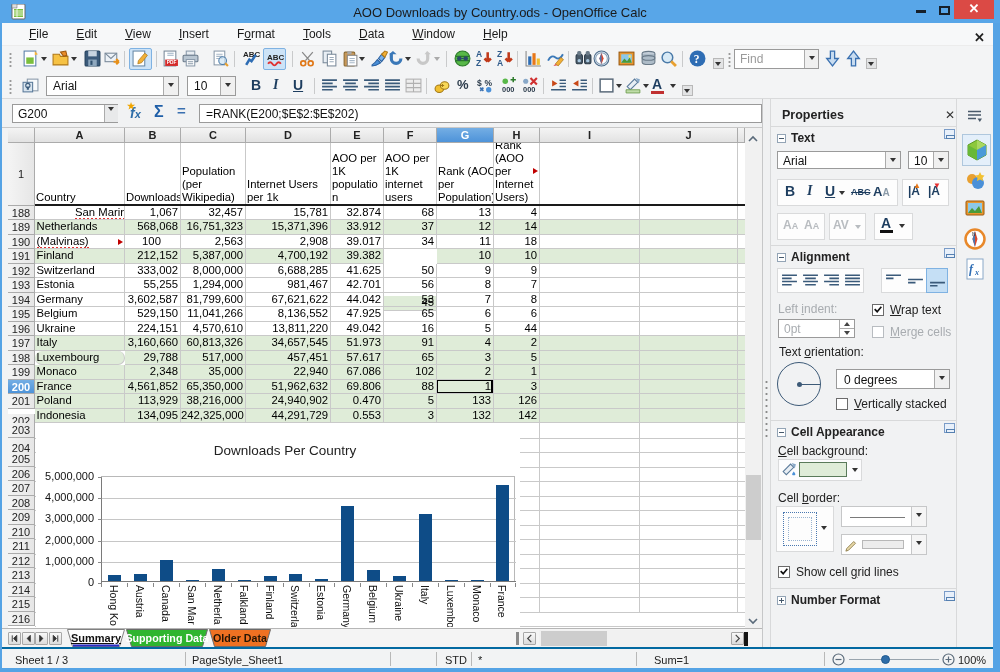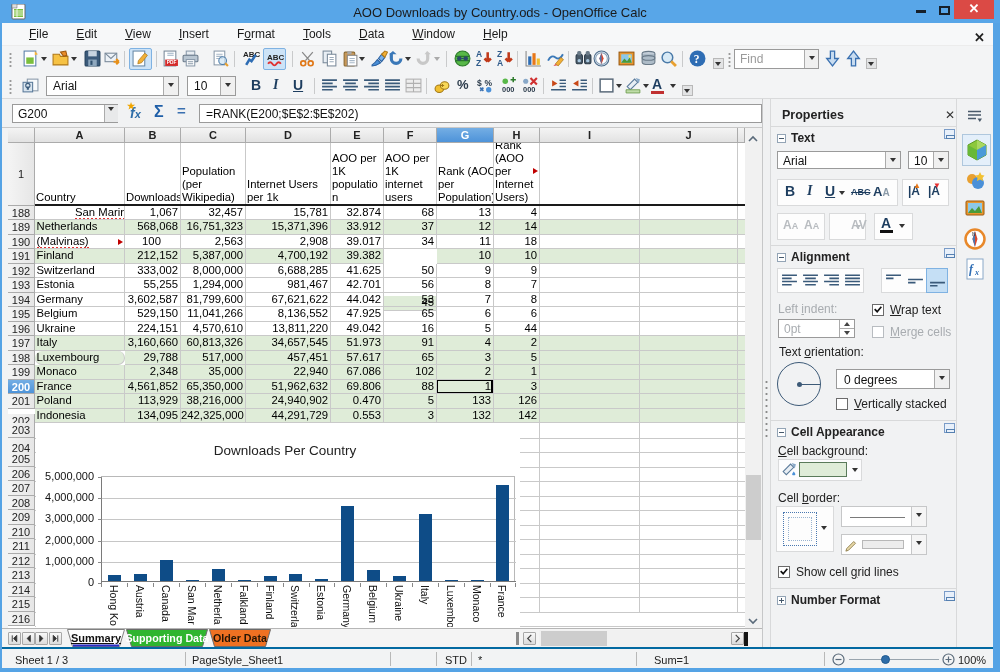--- a/index.html
+++ b/index.html
@@ -931,21 +931,21 @@
  <div class="drp" style="left:68px;top:92px;border-left-width:3px;border-right-width:3px;"></div>
  <div style="position:absolute;left:80px;top:88px;font-size:9px;font-weight:bold;color:#1D3D5F;text-decoration:line-through;">ABC</div>
  <div style="position:absolute;left:102px;top:85px;font-size:13px;font-weight:bold;color:#1D3D5F;">A<span style="font-size:10px;color:#8A9AA8;">A</span></div>
  <div class="grpbox" style="left:131px;top:80px;width:47px;height:27px;"></div>
  <div style="position:absolute;left:137px;top:85px;font-size:12px;font-weight:bold;color:#1D3D5F;">|A<span style="position:absolute;left:5px;top:-3px;font-size:8px;color:#E87818;">▲</span></div>
  <div class="grpbox" style="left:6px;top:114px;width:48px;height:27px;"></div>
  <div style="position:absolute;left:157px;top:85px;font-size:12px;font-weight:bold;color:#1D3D5F;">|A<span style="position:absolute;left:5px;top:-3px;font-size:8px;color:#E83030;">▼</span></div>
  <div style="position:absolute;left:12px;top:119px;font-size:12px;font-weight:bold;color:#B8BCC0;">A<span style="font-size:9px;">A</span></div>
  <div style="position:absolute;left:33px;top:119px;font-size:12px;font-weight:bold;color:#B8BCC0;">A<span style="font-size:9px;">A</span></div>
  <div class="grpbox" style="left:58px;top:114px;width:37px;height:27px;"></div>
- <div style="position:absolute;left:80px;top:119px;font-size:12px;font-weight:bold;color:#B8BCC0;">AV</div>
+ <div style="position:absolute;left:62px;top:119px;font-size:12px;font-weight:bold;color:#B8BCC0;">AV</div>
  <div class="drp" style="left:84px;top:126px;border-top-color:#B8BCC0;border-left-width:3px;border-right-width:3px;"></div>
  <div class="grpbox" style="left:103px;top:114px;width:39px;height:27px;"></div>
  <div style="position:absolute;left:110px;top:116px;font-size:14px;font-weight:bold;color:#1D3D5F;">A</div>
  <div style="position:absolute;left:109px;top:131px;width:13px;height:3px;background:#111;"></div>
  <div class="drp" style="left:128px;top:125px;border-left-width:3px;border-right-width:3px;"></div>
  <div class="shdr" style="top:146px;"></div>
  <div class="minus" style="left:6px;top:154px;"></div>
  <div class="sbsec" style="left:20px;top:151px;">Alignment</div>
  <div class="flt" style="left:173px;top:149px;"></div>
  <div class="grpbox" style="left:6px;top:169px;width:87px;height:25px;"></div>

